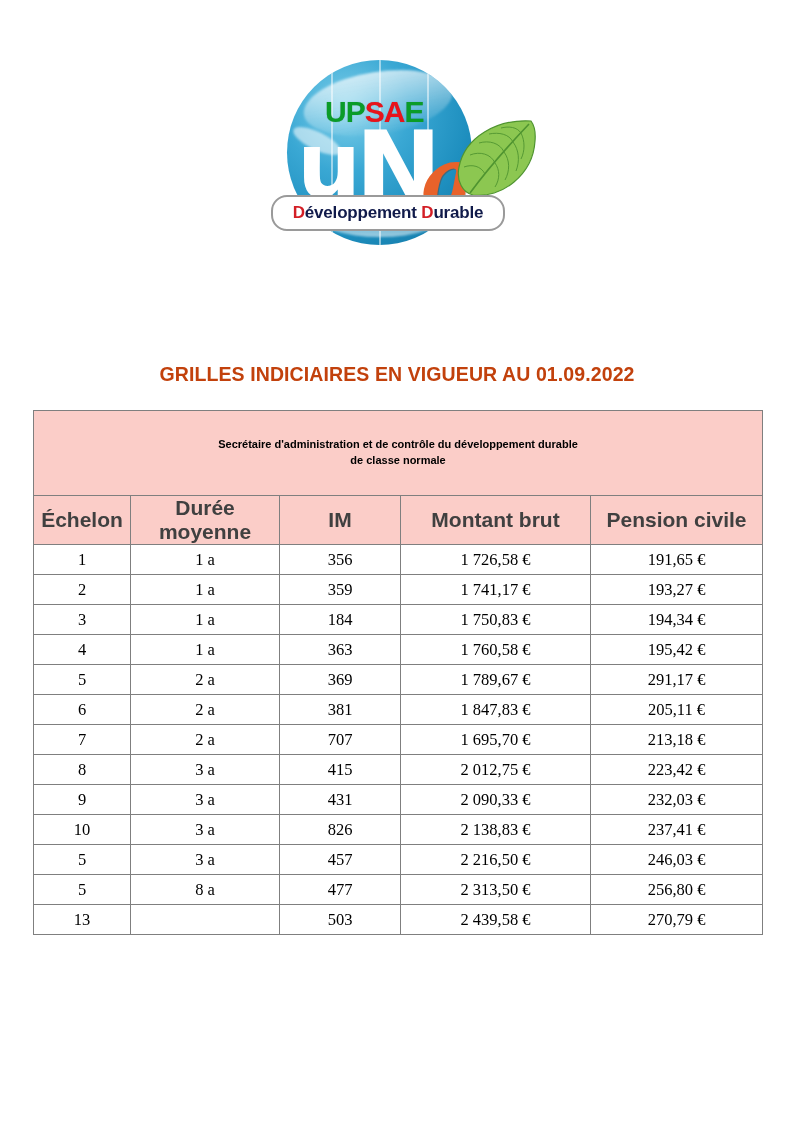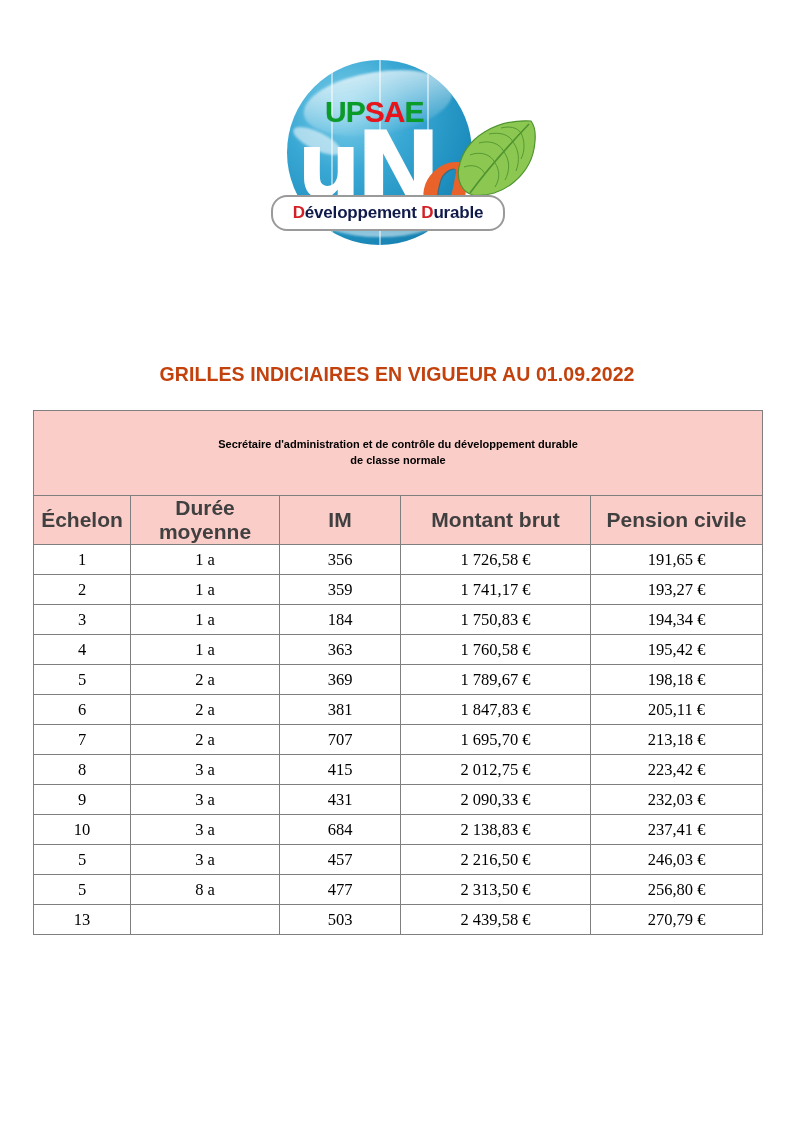--- a/index.html
+++ b/index.html
@@ -326,21 +326,21 @@
         <td class="data-cell">1 a</td>
         <td class="data-cell">363</td>
         <td class="data-cell">1 760,58 €</td>
         <td class="data-cell">195,42 €</td>
       </tr>
       <tr>
         <td class="data-cell">5</td>
         <td class="data-cell">2 a</td>
         <td class="data-cell">369</td>
         <td class="data-cell">1 789,67 €</td>
-        <td class="data-cell">198,18 €</td>
+        <td class="data-cell">291,17 €</td>
       </tr>
       <tr>
         <td class="data-cell">6</td>
         <td class="data-cell">2 a</td>
         <td class="data-cell">381</td>
         <td class="data-cell">1 847,83 €</td>
         <td class="data-cell">205,11 €</td>
       </tr>
       <tr>
         <td class="data-cell">7</td>
@@ -359,21 +359,21 @@
       <tr>
         <td class="data-cell">9</td>
         <td class="data-cell">3 a</td>
         <td class="data-cell">431</td>
         <td class="data-cell">2 090,33 €</td>
         <td class="data-cell">232,03 €</td>
       </tr>
       <tr>
         <td class="data-cell">10</td>
         <td class="data-cell">3 a</td>
-        <td class="data-cell">684</td>
+        <td class="data-cell">826</td>
         <td class="data-cell">2 138,83 €</td>
         <td class="data-cell">237,41 €</td>
       </tr>
       <tr>
         <td class="data-cell">5</td>
         <td class="data-cell">3 a</td>
         <td class="data-cell">457</td>
         <td class="data-cell">2 216,50 €</td>
         <td class="data-cell">246,03 €</td>
       </tr>

